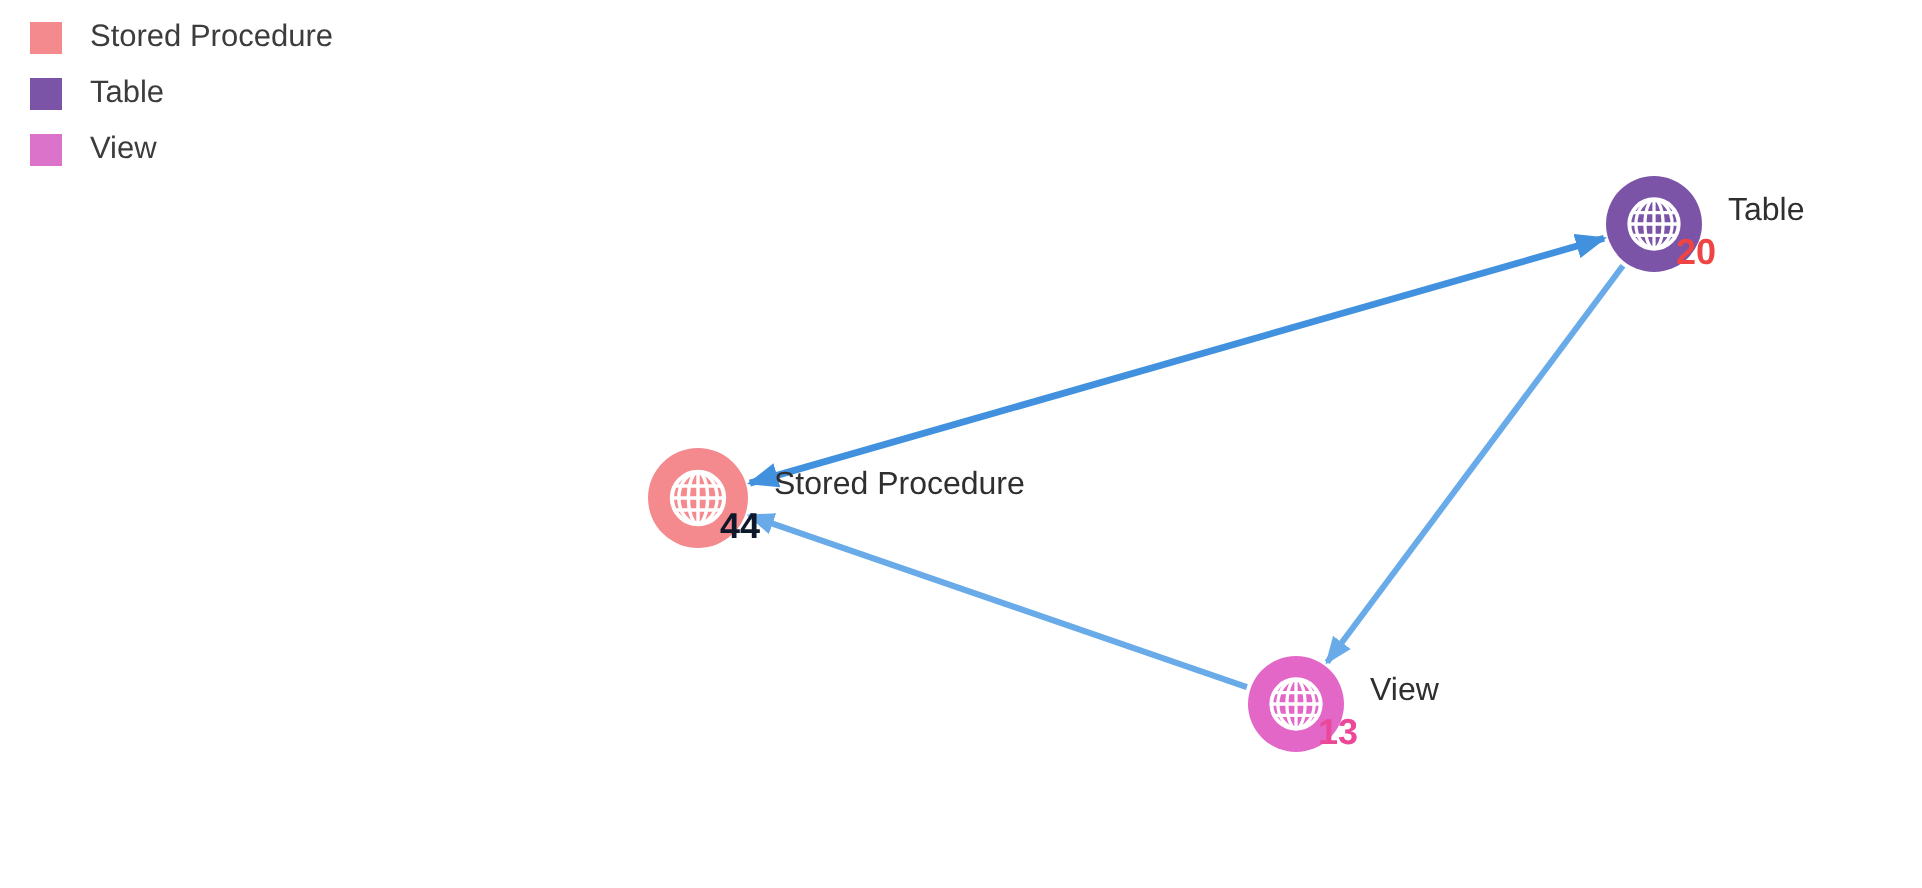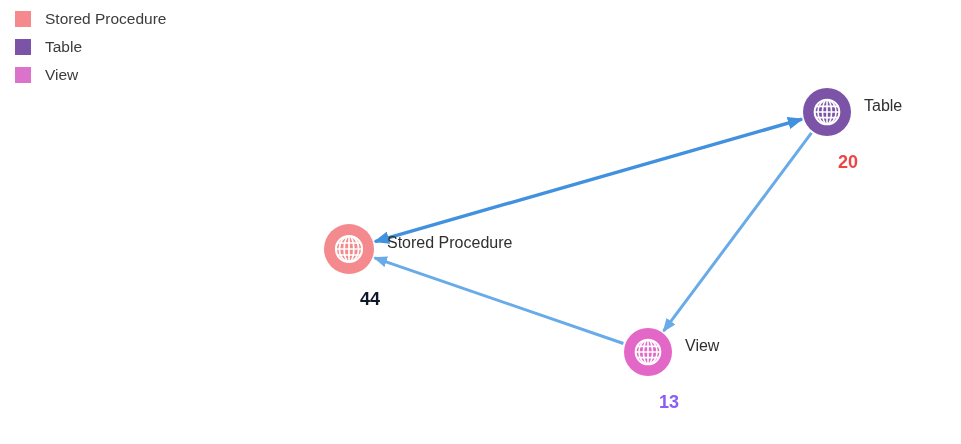--- a/index.html
+++ b/index.html
@@ -73,21 +73,20 @@
     color: #2f2f2f;
     white-space: nowrap;
     line-height: 17px;
   }
   .node-count {
     position: absolute;
     font-size: 18px;
     font-weight: bold;
     white-space: nowrap;
     line-height: 18px;
-    margin-top: 36px;
   }
 </style>
 </head>
 <body>
 
 <div id="stage">
 
   <svg id="edges-layer" width="961" height="444" viewBox="0 0 961 444">
     <defs id="edge-defs">
         <marker id="arrow-4191DE" viewBox="0 0 10 8" refX="9" refY="4" markerWidth="4.6" markerHeight="3.8" markerUnits="strokeWidth" orient="auto">
@@ -182,17 +181,17 @@
               <line x1="2.5" y1="8" x2="21.5" y2="8"></line>
               <line x1="2.5" y1="12" x2="21.5" y2="12"></line>
               <line x1="2.5" y1="16" x2="21.5" y2="16"></line>
               <line x1="12" y1="2.5" x2="12" y2="21.5"></line>
               <ellipse cx="12" cy="12" rx="3.2" ry="8.7"></ellipse>
               <ellipse cx="12" cy="12" rx="6.4" ry="8.5"></ellipse>
             </g>
           </svg>
         </div>
     <div class="node-label" style="left: 61px; top: 9px; color: rgb(47, 47, 47);">View</div>
-    <div class="node-count" style="left: 35px; top: 29px; color: #8b5cf6;">13</div>
+    <div class="node-count" style="left: 35px; top: 29px; color: #ec4899;">13</div>
   </div>
 </div>
 
 </div>
 
 </body></html>

